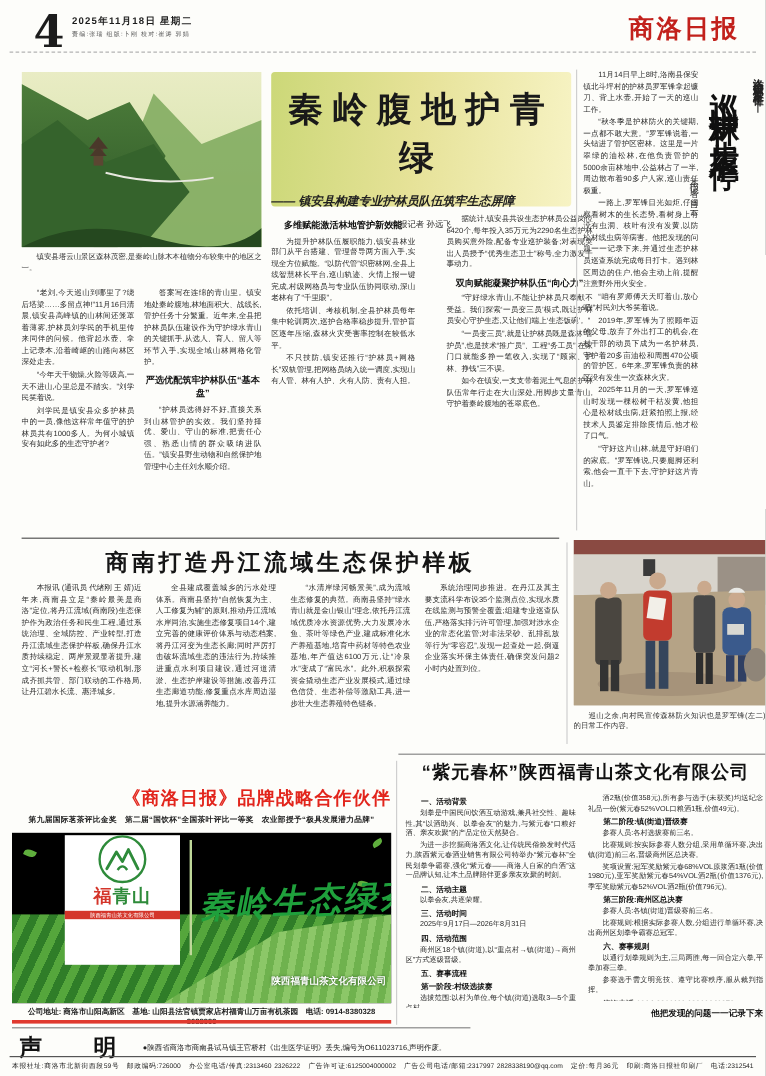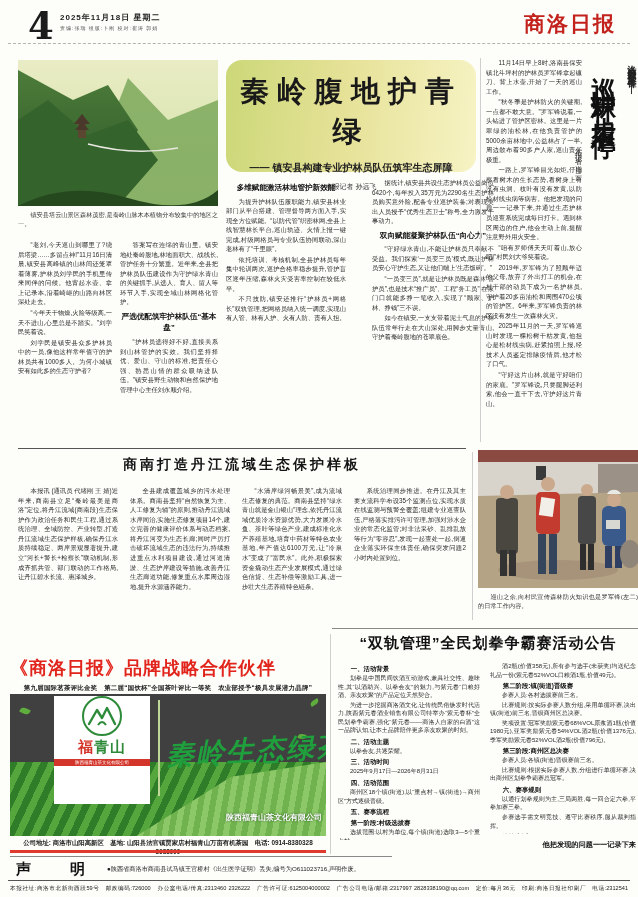--- a/index.html
+++ b/index.html
@@ -19,36 +19,36 @@
   .bodytext { font-size:6.3px; line-height:1.52; color:#2b2b2b; }
   .para { text-indent:2em; text-align:justify; margin-bottom:1px; }
   .subhead { font-weight:bold; text-align:center; font-size:7.6px; margin:4px 0 3px; color:#111; }
   .caption { font-size:6.2px; line-height:1.5; color:#333; text-align:justify; text-indent:2em; }
   .rule-v { width:1px; background:#cfcfcf; }
   .rule-h { height:1px; background:#666; }
 
   
   .band { background:linear-gradient(95deg,#ccd878 0%,#e6e298 48%,#f7f3c4 100%); border-radius:3px; padding-top:12px; }
   .lead-title { font-family:"DejaVu Serif","Liberation Serif",serif; font-size:29px; font-weight:900; letter-spacing:8px; text-align:center; color:#191919; }
-  .lead-sub { font-size:10px; font-weight:bold; text-align:center; margin-top:9px; color:#222; }
+  .lead-sub { font-size:10px; font-weight:bold; text-align:left; margin-top:9px; color:#222;font-style:italic; }
   .lead-byline { font-size:7px; text-align:center; margin-top:7px; color:#333; }
 
   
   .vblock { writing-mode:vertical-rl; }
   .vkicker { font-size:9px; letter-spacing:2px; font-weight:bold; color:#222; margin-left:5px; }
   .vtitle { font-size:25px; font-weight:900; letter-spacing:6px; color:#101010; margin-left:4px; font-family:"DejaVu Serif","Liberation Serif",serif; }
   .vbyline { font-size:7.5px; letter-spacing:3px; color:#333; padding-top:84px; }
 
   
-  .h2title { font-size:14px; font-weight:900; letter-spacing:3px; text-align:center; color:#151515; }
-
-  
-  .tea-title { font-size:18px; font-weight:900; color:#e2251c; text-align:left; letter-spacing:1px; }
+  .h2title { font-size:19px; font-weight:900; letter-spacing:3px; text-align:center; color:#151515; }
+
+  
+  .tea-title { font-size:15px; font-weight:900; color:#e2251c; text-align:right; letter-spacing:1px; }
   .tea-awards { font-size:6.4px; font-weight:bold; text-align:center; color:#222; margin-top:4px; letter-spacing:0.3px; }
-  .tea-visual { background:#404040; overflow:hidden; }
+  .tea-visual { background:#000000; overflow:hidden; }
   .tea-logo-col { position:absolute; background:#fff; text-align:center; z-index:3; }
   .logo-circle { width:40px; height:40px; border:2.5px solid #2e8b3a; border-radius:50%; margin:0 auto; display:flex; align-items:center; justify-content:center; }
   .logo-name { font-size:15px; font-weight:900; color:#2e8b3a; margin-top:2px; letter-spacing:1px; }
   .logo-name b { color:#d4352a; }
   .logo-bar { background:#d4352a; color:#fff; font-size:4.5px; padding:1px 2px; margin-top:2px; white-space:nowrap; }
   .tea-divider { position:absolute; width:1.5px; background:#bfd89a; z-index:3; }
   .tea-slogan { position:absolute; font-size:28px; font-weight:900; font-style:italic; color:#1fa03c; transform:rotate(-3deg); letter-spacing:2px; z-index:3; white-space:nowrap; font-family:"DejaVu Serif","Liberation Serif",serif; }
   .leaf { position:absolute; background:#5fae3d; border-radius:60% 0 60% 0; z-index:2; }
   .tea-field { position:absolute; background:repeating-linear-gradient(115deg,#2f7d28 0 7px,#55a63c 7px 14px); z-index:1; }
   .tea-field-hill { position:absolute; background:repeating-linear-gradient(100deg,#6fb24e 0 6px,#8cc768 6px 12px); clip-path:polygon(100% 0,100% 100%,40% 100%,70% 20%); z-index:2; }
@@ -56,21 +56,21 @@
   .tea-address { font-size:6.4px; font-weight:bold; color:#222; text-align:center; }
   .tea-redstrip { background:#e03a2f; }
 
   
   .contest-title { font-size:15px; font-weight:900; text-align:center; letter-spacing:1px; color:#111; }
   .ad .bodytext, .ad.bodytext { font-size:6px; line-height:1.42; }
   .ad .subhead { text-align:left; font-size:6.4px; margin:2px 0 1px; text-indent:2em; }
   .signer { font-size:7.2px; font-weight:bold; text-align:right; color:#111; line-height:1.9; }
 
   
-  .decl-title { font-size:15px; font-weight:900; letter-spacing:12px; color:#111; white-space:nowrap; }
+  .decl-title { font-size:19px; font-weight:900; letter-spacing:12px; color:#111; white-space:nowrap; }
   .decl-text { font-size:6.2px; color:#222; }
   .footer-line { font-size:5.6px; color:#222; text-align:justify; text-align-last:justify; }
 </style>
 </head>
 <body>
 
 <div class="page">
 
   <div class="abs" style="left:28px; top:4px;"><span class="pageno">4</span></div>
   <div class="abs" style="left:60px; top:12px;">
@@ -100,21 +100,21 @@
       <polygon points="30,40 70,75 110,60 140,100 100,146 0,146 0,60" fill="#35632c"></polygon>
       <rect x="60" y="62" width="8" height="16" fill="#5b4632"></rect>
       <polygon points="56,64 72,64 64,54" fill="#4a382a"></polygon>
       <polygon points="57,70 71,70 64,62" fill="#4a382a"></polygon>
       <path d="M70,84 Q115,96 160,88" stroke="#e8e8e0" stroke-width="1.6" fill="none"></path>
       <path d="M0,146 Q50,120 110,138 T200,130 L200,146 Z" fill="#25481f"></path>
     </svg>
   </div>
   <div class="abs caption" style="left:18px; top:210px; width:200px;">镇安县塔云山景区森林茂密,是秦岭山脉木本植物分布较集中的地区之一。</div>
 
-  <div class="abs band" style="left:226px; top:60px; width:250px; height:112px;border-radius:16px;">
+  <div class="abs band" style="left:226px; top:60px; width:250px; height:112px;">
     <div class="lead-title">秦岭腹地护青绿</div>
     <div class="lead-sub">—— 镇安县构建专业护林员队伍筑牢生态屏障</div>
     <div class="lead-byline">本报记者  孙远飞</div>
   </div>
 
   <div class="abs bodytext" style="left:18px;  top:240px; width:94px;  height:204px; overflow:hidden;">
       <div class="para">“老刘,今天巡山到哪里了?绕后塔梁……多留点神!”11月16日清晨,镇安县高峰镇的山林间还笼罩着薄雾,护林员刘学民的手机里传来同伴的问候。他背起水壶、拿上记录本,沿着崎岖的山路向林区深处走去。</div>
       <div class="para">“今年天干物燥,火险等级高,一天不进山,心里总是不踏实。”刘学民笑着说。</div>
       <div class="para">刘学民是镇安县众多护林员中的一员,像他这样常年值守的护林员共有1000多人。为何小城镇安有如此多的生态守护者?</div>
     </div>
@@ -225,21 +225,21 @@
       <div class="tea-field-hill" style="left:0; top:68px; width:316px; height:74px;"></div>
       <div class="tea-company" style="right:4px; top:118px;">陕西福青山茶文化有限公司</div>
     </div>
     <div class="tea-address abs" style="left:0; top:183px; width:316px;">公司地址: 商洛市山阳高新区　基地: 山阳县法官镇贾家店村福青山万亩有机茶园　电话: 0914-8380328  8688999</div>
     <div class="tea-redstrip abs" style="left:0; top:194px; width:316px; height:3px;"></div>
   </div>
 
   <div class="abs rule-h" style="left:332px; top:628px; width:306px; background:#888;"></div>
   <div class="abs rule-v" style="left:330px; top:634px; height:220px;"></div>
   <div class="abs ad" style="left:338px; top:634px; width:300px; height:240px;">
-    <div class="contest-title">“双轨管理”全民划拳争霸赛活动公告</div>
+    <div class="contest-title">“紫元春杯”陕西福青山茶文化有限公司</div>
     <div class="abs bodytext" style="left:0; top:28px; width:142px; height:178px; overflow:hidden;">
         <div class="subhead">一、活动背景</div>
         <div class="para">划拳是中国民间饮酒互动游戏,兼具社交性、趣味性,其“以酒助兴、以拳会友”的魅力,与紫元春“口粮好酒、亲友欢聚”的产品定位天然契合。</div>
         <div class="para">为进一步挖掘商洛酒文化,让传统民俗焕发时代活力,陕西紫元春酒业销售有限公司特举办“紫元春杯”全民划拳争霸赛,强化“紫元春——商洛人自家的白酒”这一品牌认知,让本土品牌陪伴更多亲友欢聚的时刻。</div>
         <div class="subhead">二、活动主题</div>
         <div class="para">以拳会友,共逐荣耀。</div>
         <div class="subhead">三、活动时间</div>
         <div class="para">2025年9月17日—2026年8月31日</div>
         <div class="subhead">四、活动范围</div>
         <div class="para">商州区18个镇(街道),以“重点村→镇(街道)→商州区”方式逐级晋级。</div>

